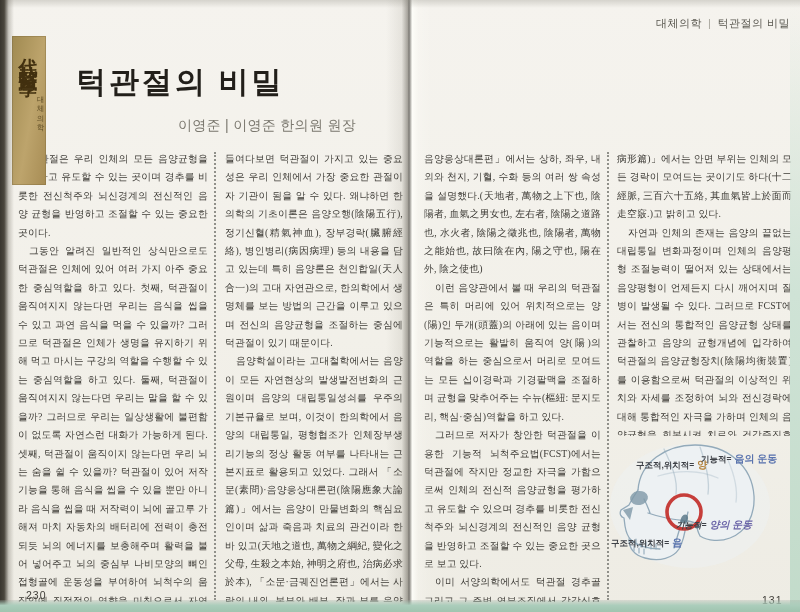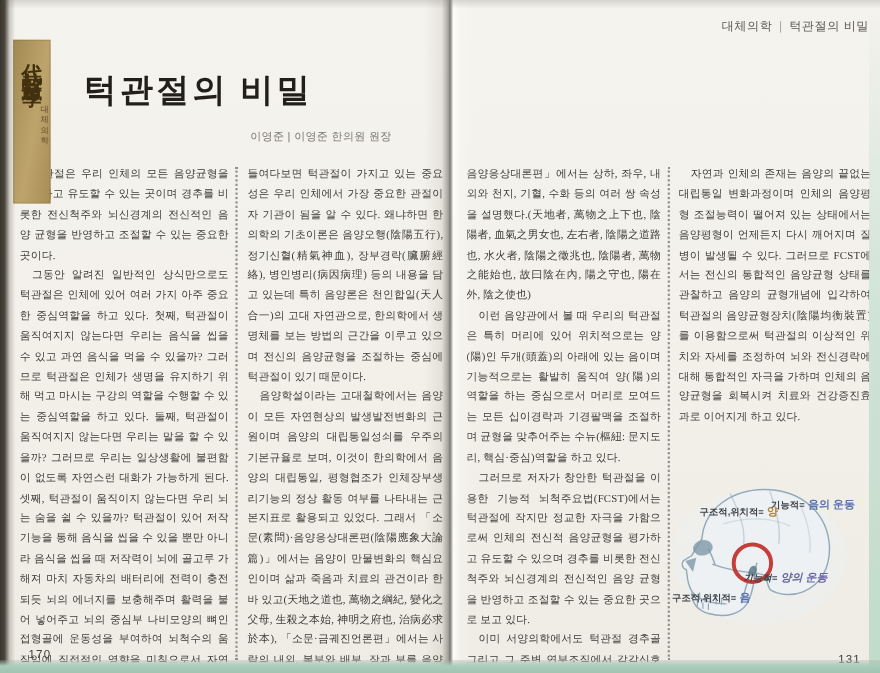--- a/index.html
+++ b/index.html
@@ -27,21 +27,21 @@
     box-shadow:0 0 0 1px rgba(120,100,55,.35) inset;}
   .banner-hanja{position:absolute;left:3px;top:7px;writing-mode:vertical-rl;text-orientation:upright;
     font-family:"Liberation Serif",serif;font-weight:700;font-size:19px;letter-spacing:7px;color:#42300f;}
   .banner-korean{position:absolute;left:23px;top:54px;writing-mode:vertical-rl;text-orientation:upright;
     font-size:7.5px;letter-spacing:2px;color:#5f4d26;}
   
   .title{position:absolute;left:76px;top:62px;margin:0;z-index:2;
     font-family:"Liberation Serif","DejaVu Serif",serif;font-weight:700;font-size:30px;
     letter-spacing:3px;color:#221f1a;}
   .byline{position:absolute;left:160px;top:117px;width:196px;text-align:right;
-    font-size:10px;color:#7a776e;letter-spacing:.3px;}
+    font-size:14px;color:#7a776e;letter-spacing:.3px;}
   
   .col{position:absolute;top:150px;height:452px;overflow:hidden;text-align:justify;word-break:break-all;
     font-family:"Liberation Serif","DejaVu Serif",serif;font-size:9.8px;line-height:18.4px;
     letter-spacing:.2px;color:#3c3a35;}
   .col1{left:18px;width:190px;}
   .col2{left:225px;width:178px;}
   .col3{left:424px;width:177px;}
   .col4{left:617px;width:175px;height:286px;}
   .para{margin:0;text-indent:11px;}
   .para.noindent{text-indent:0;}
@@ -79,36 +79,37 @@
     <div class="col col1">
         <p class="para">턱관절은 우리 인체의 모든 음양균형을 평가하고 유도할 수 있는 곳이며 경추를 비롯한 전신척주와 뇌신경계의 전신적인 음양 균형을 반영하고 조절할 수 있는 중요한 곳이다.</p>
         <p class="para">그동안 알려진 일반적인 상식만으로도 턱관절은 인체에 있어 여러 가지 아주 중요한 중심역할을 하고 있다. 첫째, 턱관절이 움직여지지 않는다면 우리는 음식을 씹을 수 있고 과연 음식을 먹을 수 있을까? 그러므로 턱관절은 인체가 생명을 유지하기 위해 먹고 마시는 구강의 역할을 수행할 수 있는 중심역할을 하고 있다. 둘째, 턱관절이 움직여지지 않는다면 우리는 말을 할 수 있을까? 그러므로 우리는 일상생활에 불편함이 없도록 자연스런 대화가 가능하게 된다. 셋째, 턱관절이 움직이지 않는다면 우리 뇌는 숨을 쉴 수 있을까? 턱관절이 있어 저작기능을 통해 음식을 씹을 수 있을 뿐만 아니라 음식을 씹을 때 저작력이 뇌에 골고루 가해져 마치 자동차의 배터리에 전력이 충전되듯 뇌의 에너지를 보충해주며 활력을 불어 넣어주고 뇌의 중심부 나비모양의 뼈인 접형골에 운동성을 부여하여 뇌척수의 움직임에 직접적인 영향을 미침으로서 자연스런 뇌 호흡을 가능케 하고 있다.</p>
       </div>
     <div class="divider div1"></div>
     <div class="col col2">
         <p class="para noindent">들여다보면 턱관절이 가지고 있는 중요성은 우리 인체에서 가장 중요한 관절이자 기관이 됨을 알 수 있다. 왜냐하면 한의학의 기초이론은 음양오행(陰陽五行), 정기신혈(精氣神血), 장부경락(臟腑經絡), 병인병리(病因病理) 등의 내용을 담고 있는데 특히 음양론은 천인합일(天人合一)의 고대 자연관으로, 한의학에서 생명체를 보는 방법의 근간을 이루고 있으며 전신의 음양균형을 조절하는 중심에 턱관절이 있기 때문이다.</p>
         <p class="para">음양학설이라는 고대철학에서는 음양이 모든 자연현상의 발생발전변화의 근원이며 음양의 대립통일성쇠를 우주의 기본규율로 보며, 이것이 한의학에서 음양의 대립통일, 평형협조가 인체장부생리기능의 정상 활동 여부를 나타내는 근본지표로 활용되고 있었다. 그래서 「소문(素問)·음양응상대론편(陰陽應象大論篇)」에서는 음양이 만물변화의 핵심요인이며 삶과 죽음과 치료의 관건이라 한 바 있고(天地之道也, 萬物之綱紀, 變化之父母, 生殺之本始, 神明之府也, 治病必求於本), 「소문·금궤진언론편」에서는 사람의 내외, 복부와 배부, 장과 부를 음양으로 설명했으며(夫言人之陰陽, 則外爲陽, 內爲陰, 言人身之陰陽, 則背爲陽, 腹爲陰, 言人身之臟腑中陰陽, 則臟者爲陰, 腑者爲陽), 「소문·</p>
       </div>
 
-    <div class="pn pn-left">170</div>
+    <div class="pn pn-left">230</div>
   </div>
 
   <div>
     <div class="runhead">
       <span>대체의학</span><span class="sep">|</span><span>턱관절의 비밀</span>
     </div>
 
     <div class="col col3">
         <p class="para noindent">음양응상대론편」에서는 상하, 좌우, 내외와 천지, 기혈, 수화 등의 여러 쌍 속성을 설명했다.(天地者, 萬物之上下也, 陰陽者, 血氣之男女也, 左右者, 陰陽之道路也, 水火者, 陰陽之徵兆也, 陰陽者, 萬物之能始也, 故曰陰在內, 陽之守也, 陽在外, 陰之使也)</p>
         <p class="para">이런 음양관에서 볼 때 우리의 턱관절은 특히 머리에 있어 위치적으로는 양(陽)인 두개(頭蓋)의 아래에 있는 음이며 기능적으로는 활발히 움직여 양(陽)의 역할을 하는 중심으로서 머리로 모여드는 모든 십이경락과 기경팔맥을 조절하며 균형을 맞추어주는 수뉴(樞紐: 문지도리, 핵심·중심)역할을 하고 있다.</p>
         <p class="para">그러므로 저자가 창안한 턱관절을 이용한 기능적 뇌척주요법(FCST)에서는 턱관절에 작지만 정교한 자극을 가함으로써 인체의 전신적 음양균형을 평가하고 유도할 수 있으며 경추를 비롯한 전신척주와 뇌신경계의 전신적인 음양 균형을 반영하고 조절할 수 있는 중요한 곳으로 보고 있다.</p>
         <p class="para">이미 서양의학에서도 턱관절 경추골 그리고 그 주변 연부조직에서 감각신호와 운동신호가 모두 뇌줄기(뇌간, brainstem)와 직접적으로 신경연결을 통해 소통되고 있음을 밝혀 놓았으며, 「영추·사기장부병형편(邪氣臟腑</p>
       </div>
     <div class="divider div2"></div>
     <div class="col col4">
+        <p class="para noindent">病形篇)」에서는 안면 부위는 인체의 모든 경락이 모여드는 곳이기도 하다(十二經脈, 三百六十五絡, 其血氣皆上於面而走空竅.)고 밝히고 있다.</p>
         <p class="para">자연과 인체의 존재는 음양의 끝없는 대립통일 변화과정이며 인체의 음양평형 조절능력이 떨어져 있는 상태에서는 음양평형이 언제든지 다시 깨어지며 질병이 발생될 수 있다. 그러므로 FCST에서는 전신의 통합적인 음양균형 상태를 관찰하고 음양의 균형개념에 입각하여 턱관절의 음양균형장치(陰陽均衡裝置)를 이용함으로써 턱관절의 이상적인 위치와 자세를 조정하여 뇌와 전신경락에 대해 통합적인 자극을 가하며 인체의 음양균형을 회복시켜 치료와 건강증진효과로 이어지게 하고 있다.</p>
       </div>
 
     <div class="diagram">
       <svg width="196" height="162" viewBox="0 0 196 162">
         <ellipse cx="90" cy="70" rx="80" ry="62" fill="#eef2f4" opacity="0.45"></ellipse>
         <path fill="#edf1f3" stroke="none" d="M38,54 C40,26 66,9 95,9 C128,9 152,30 154,60 C155,80 146,96 130,102 C120,106 108,105 100,100 C98,96 97,92 97,89 L88,76 C87,79 86.6,83 86,88 C85,97 83,106 79,113 C73,122 60,126 45,122 C34,119 29,112 29,103 L31,104 C28,101 26,96 25,90 L24,82 C21,81 19,78 21,74 L29,69 C31,65 34,60 38,54 Z"></path>
         <g fill="none" stroke="var(--skull-line)" stroke-width="1.3" stroke-linecap="round">
           <path d="M38,54 C40,26 66,9 95,9 C128,9 152,30 154,60 C155,80 146,96 130,102 C120,106 108,105 100,100 C98,96 97,93 97,90"></path>
           <path d="M38,54 C34,60 31,65 29,69 L21,74 C19,78 21,81 24,82 L25,90 C26,96 28,101 31,104 L33,106"></path>

